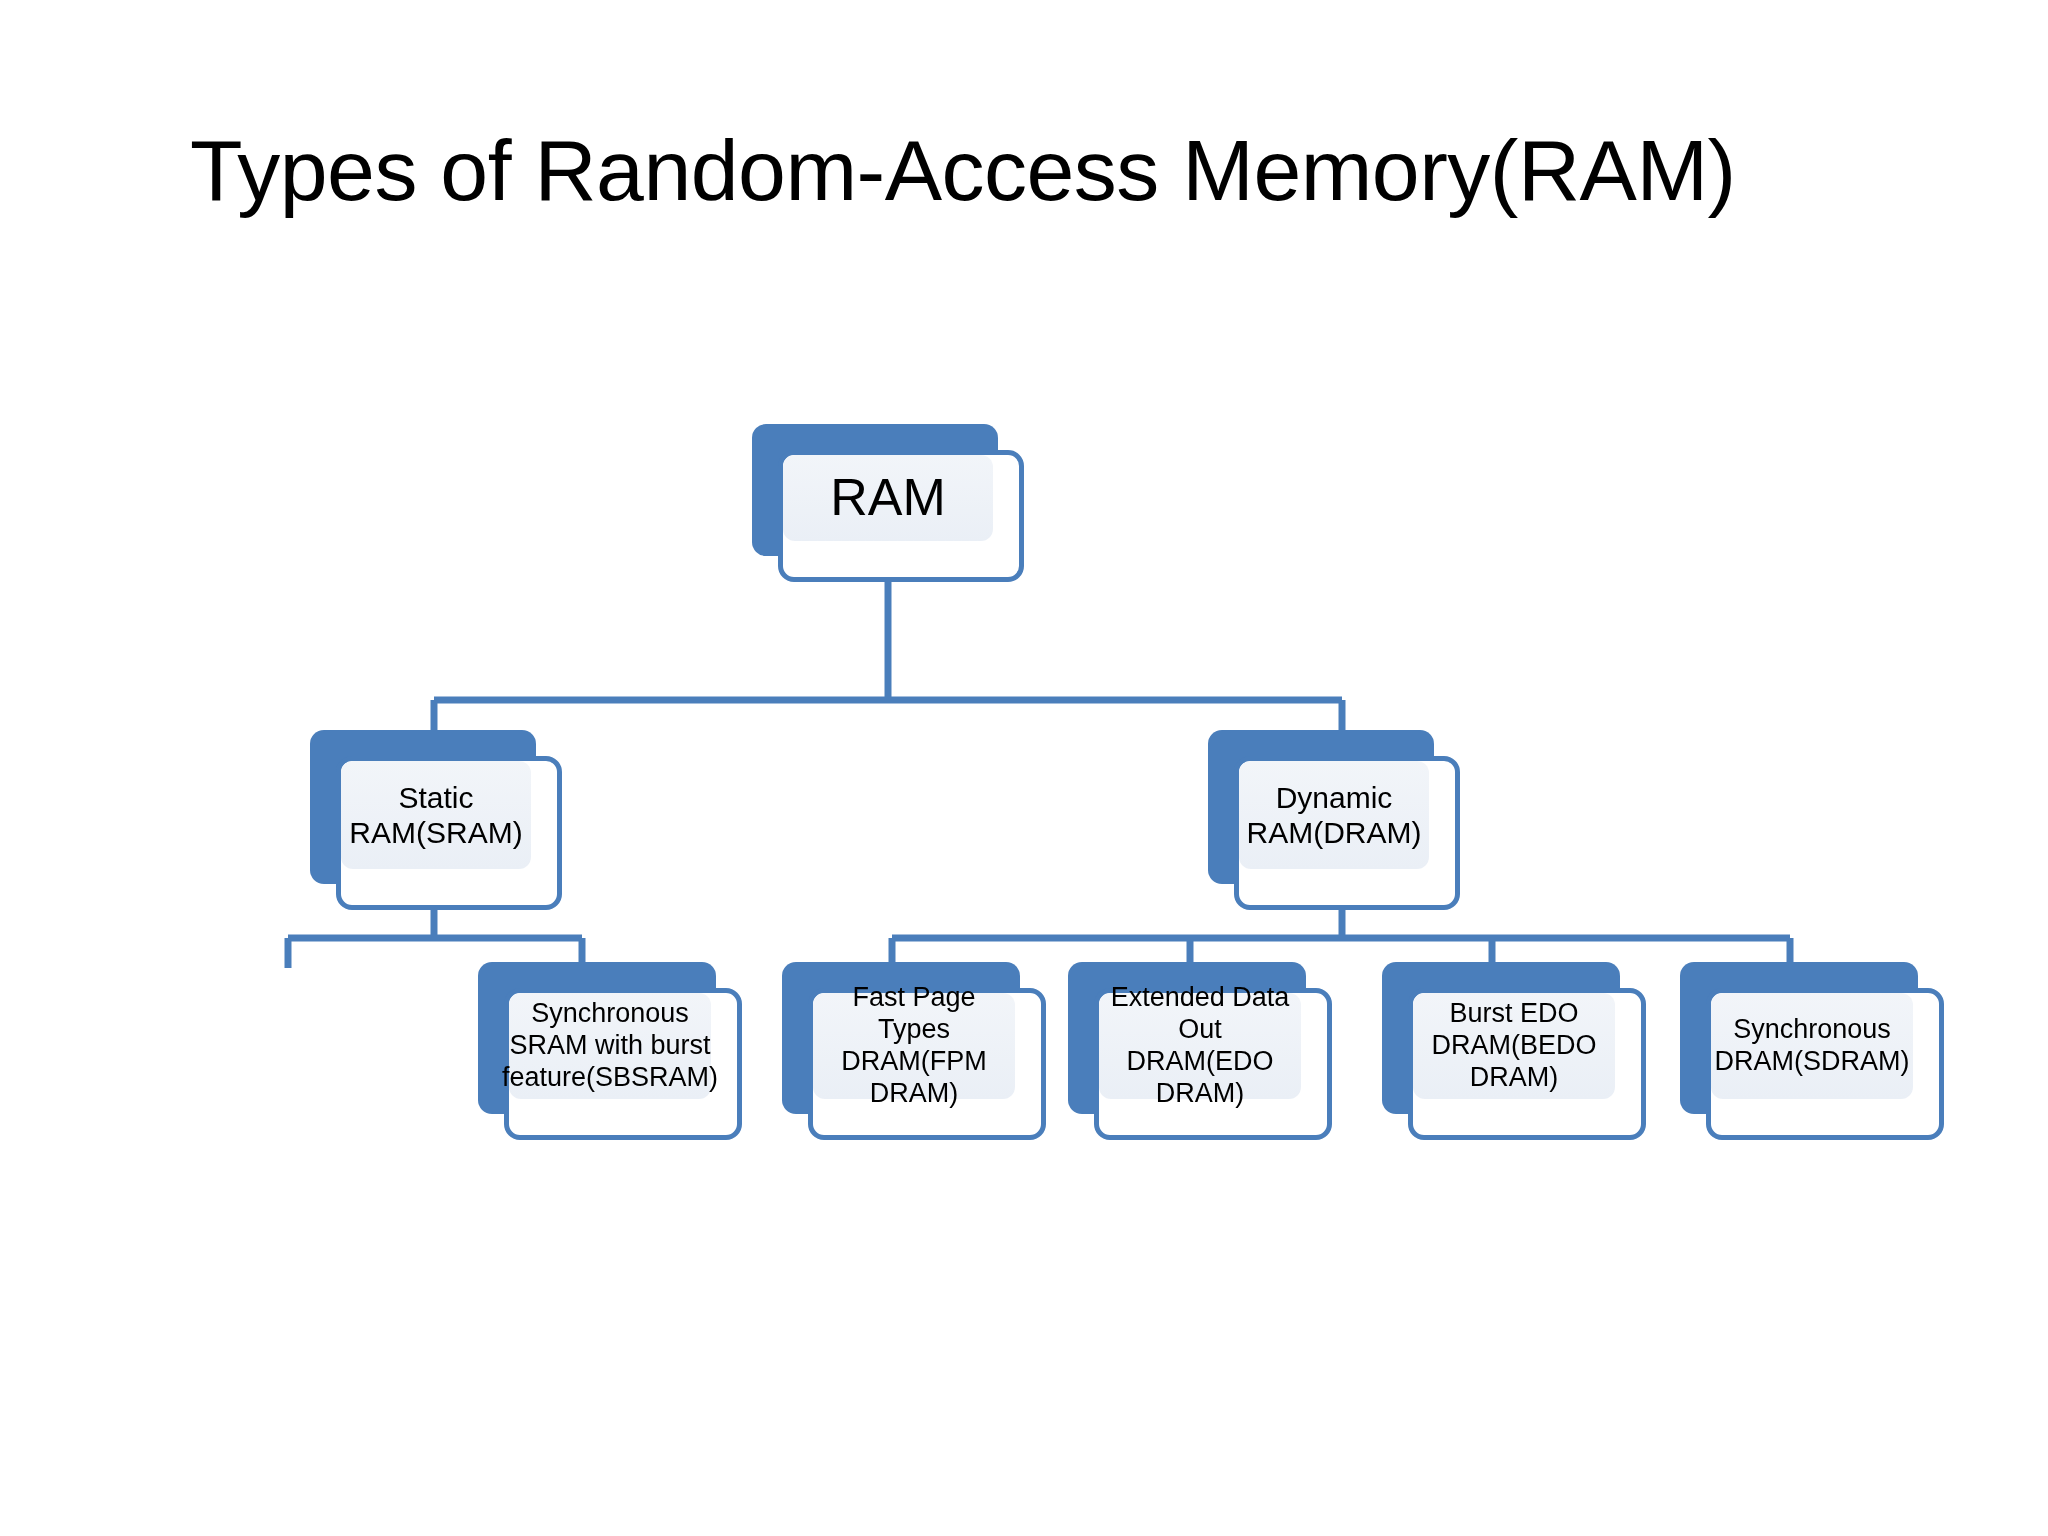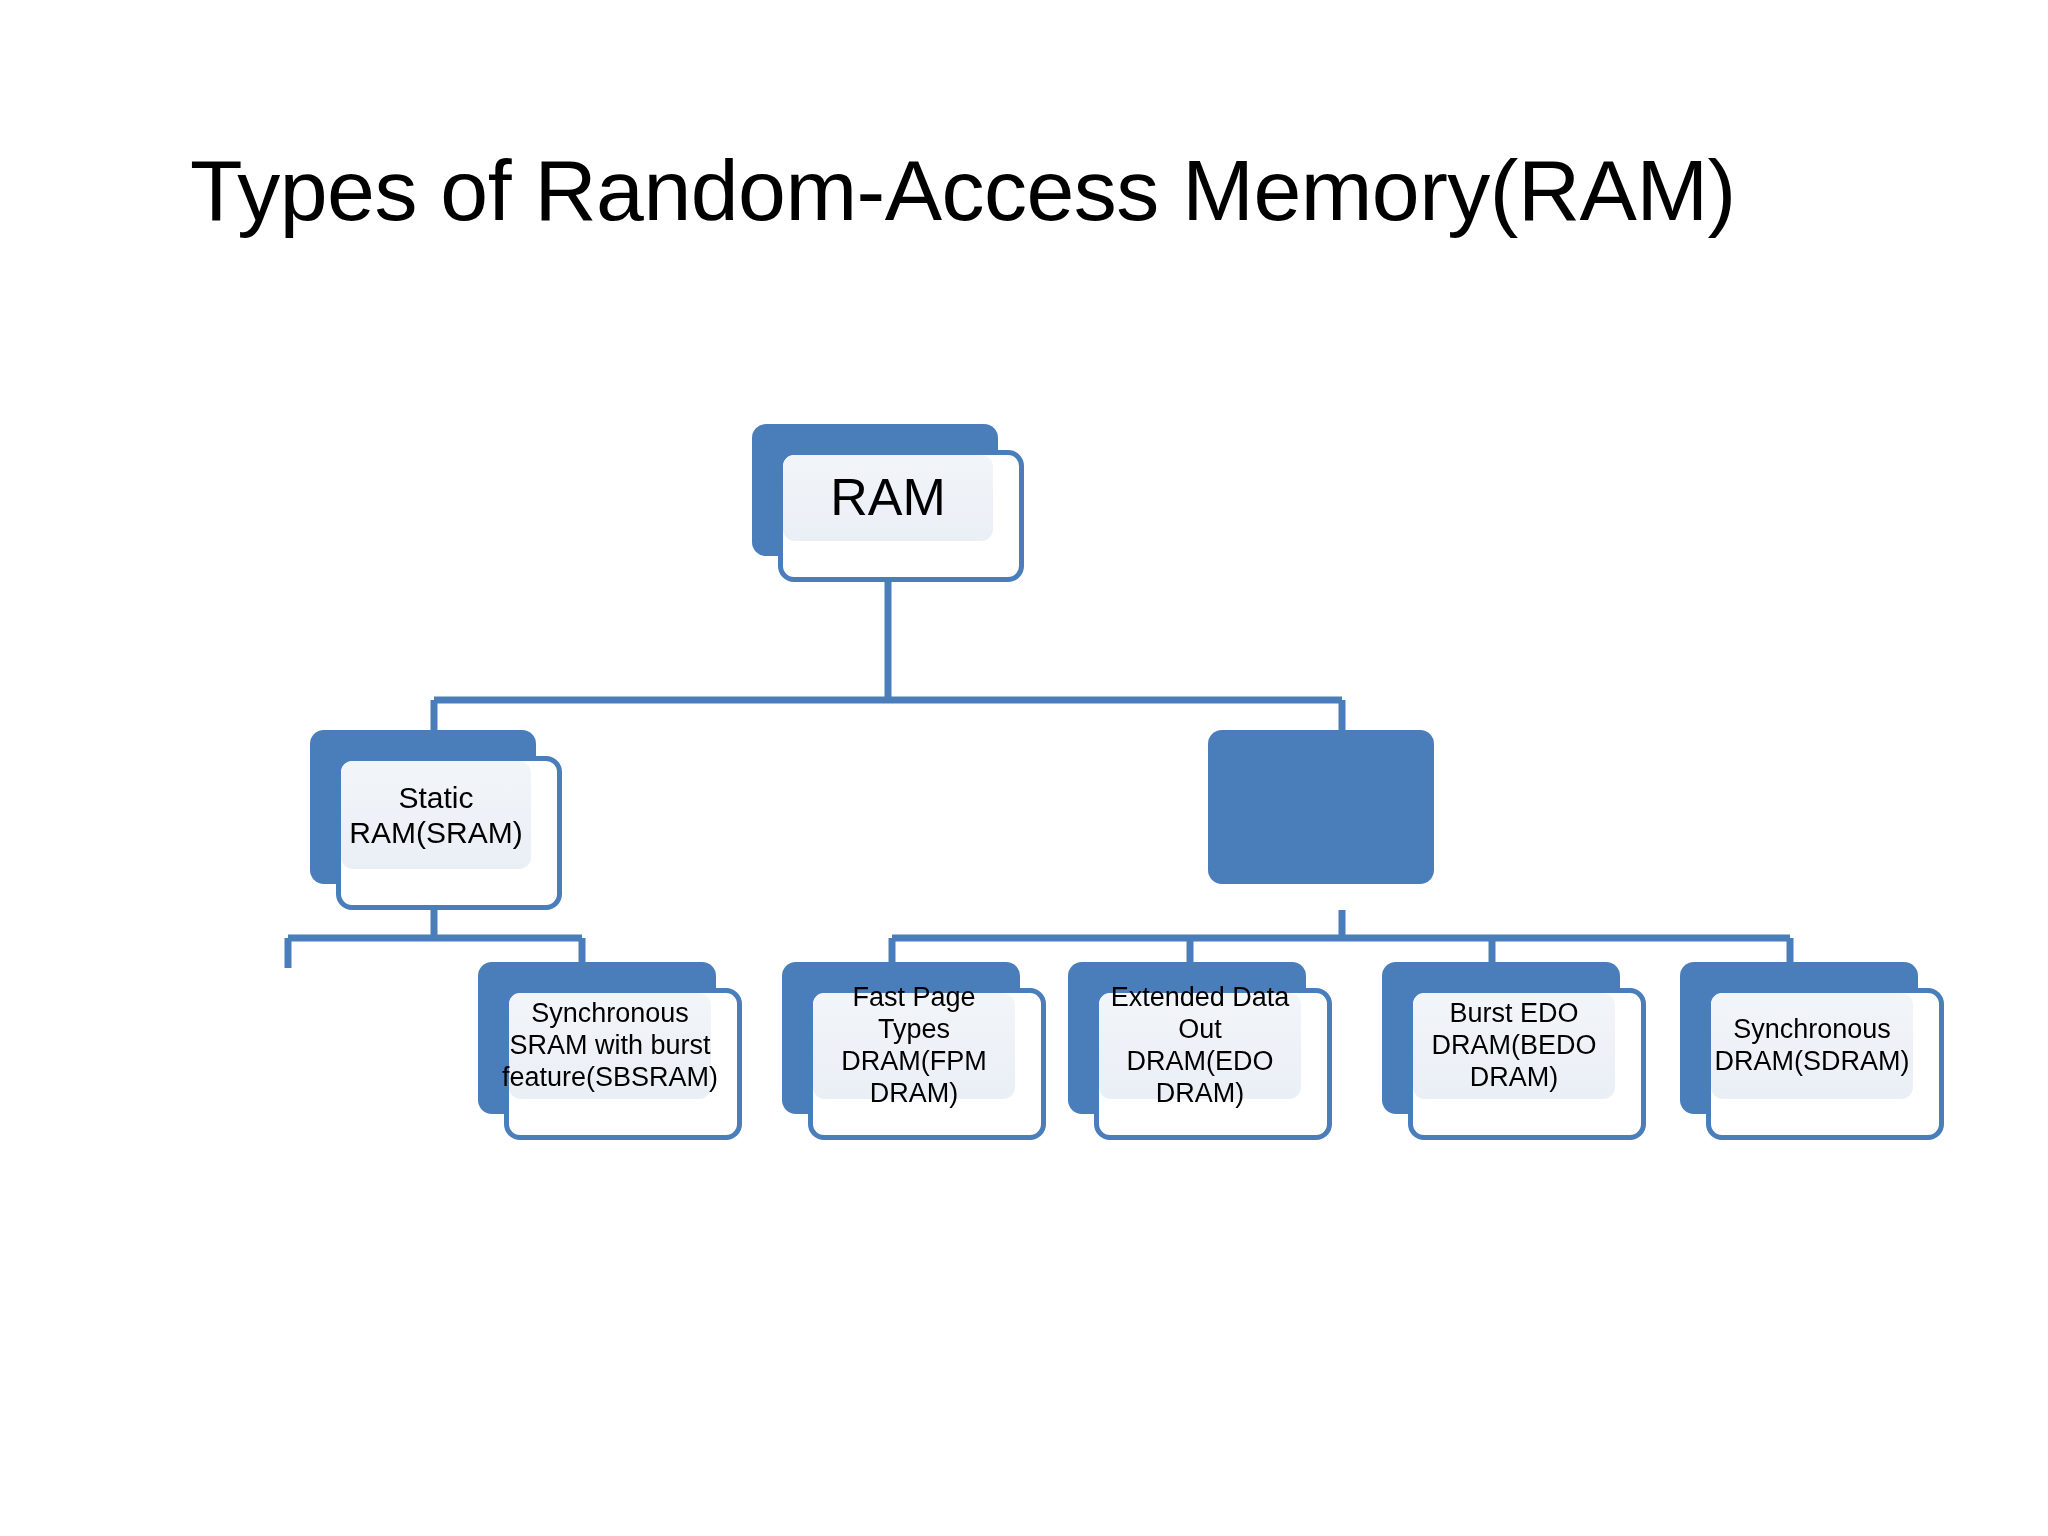--- a/index.html
+++ b/index.html
@@ -26,21 +26,20 @@
     position: absolute;
     left: 190px;
     top: 122px;
     width: 1760px;
     font-size: 86px;
     line-height: 1.12;
     color: #000000;
     font-weight: 400;
     letter-spacing: -0.5px;
     white-space: nowrap;
-    margin-top: 20px;
   }
 
   
   #connectors {
     position: absolute;
     left: 0;
     top: 0;
     width: 2048px;
     height: 1536px;
     pointer-events: none;
@@ -160,20 +159,26 @@
     <div class="card">
       <div class="panel">
         <span class="label">Static
 RAM(SRAM)</span>
       </div>
     </div>
   </div>
 
   <div class="node node-l2" id="node-dram">
     <div class="slab"></div>
+    <div class="card">
+      <div class="panel">
+        <span class="label">Dynamic
+RAM(DRAM)</span>
+      </div>
+    </div>
   </div>
 
 
   <div class="node node-l3" id="node-sbsram">
     <div class="slab"></div>
     <div class="card">
       <div class="panel">
         <span class="label">Synchronous
 SRAM with burst
 feature(SBSRAM)</span>

